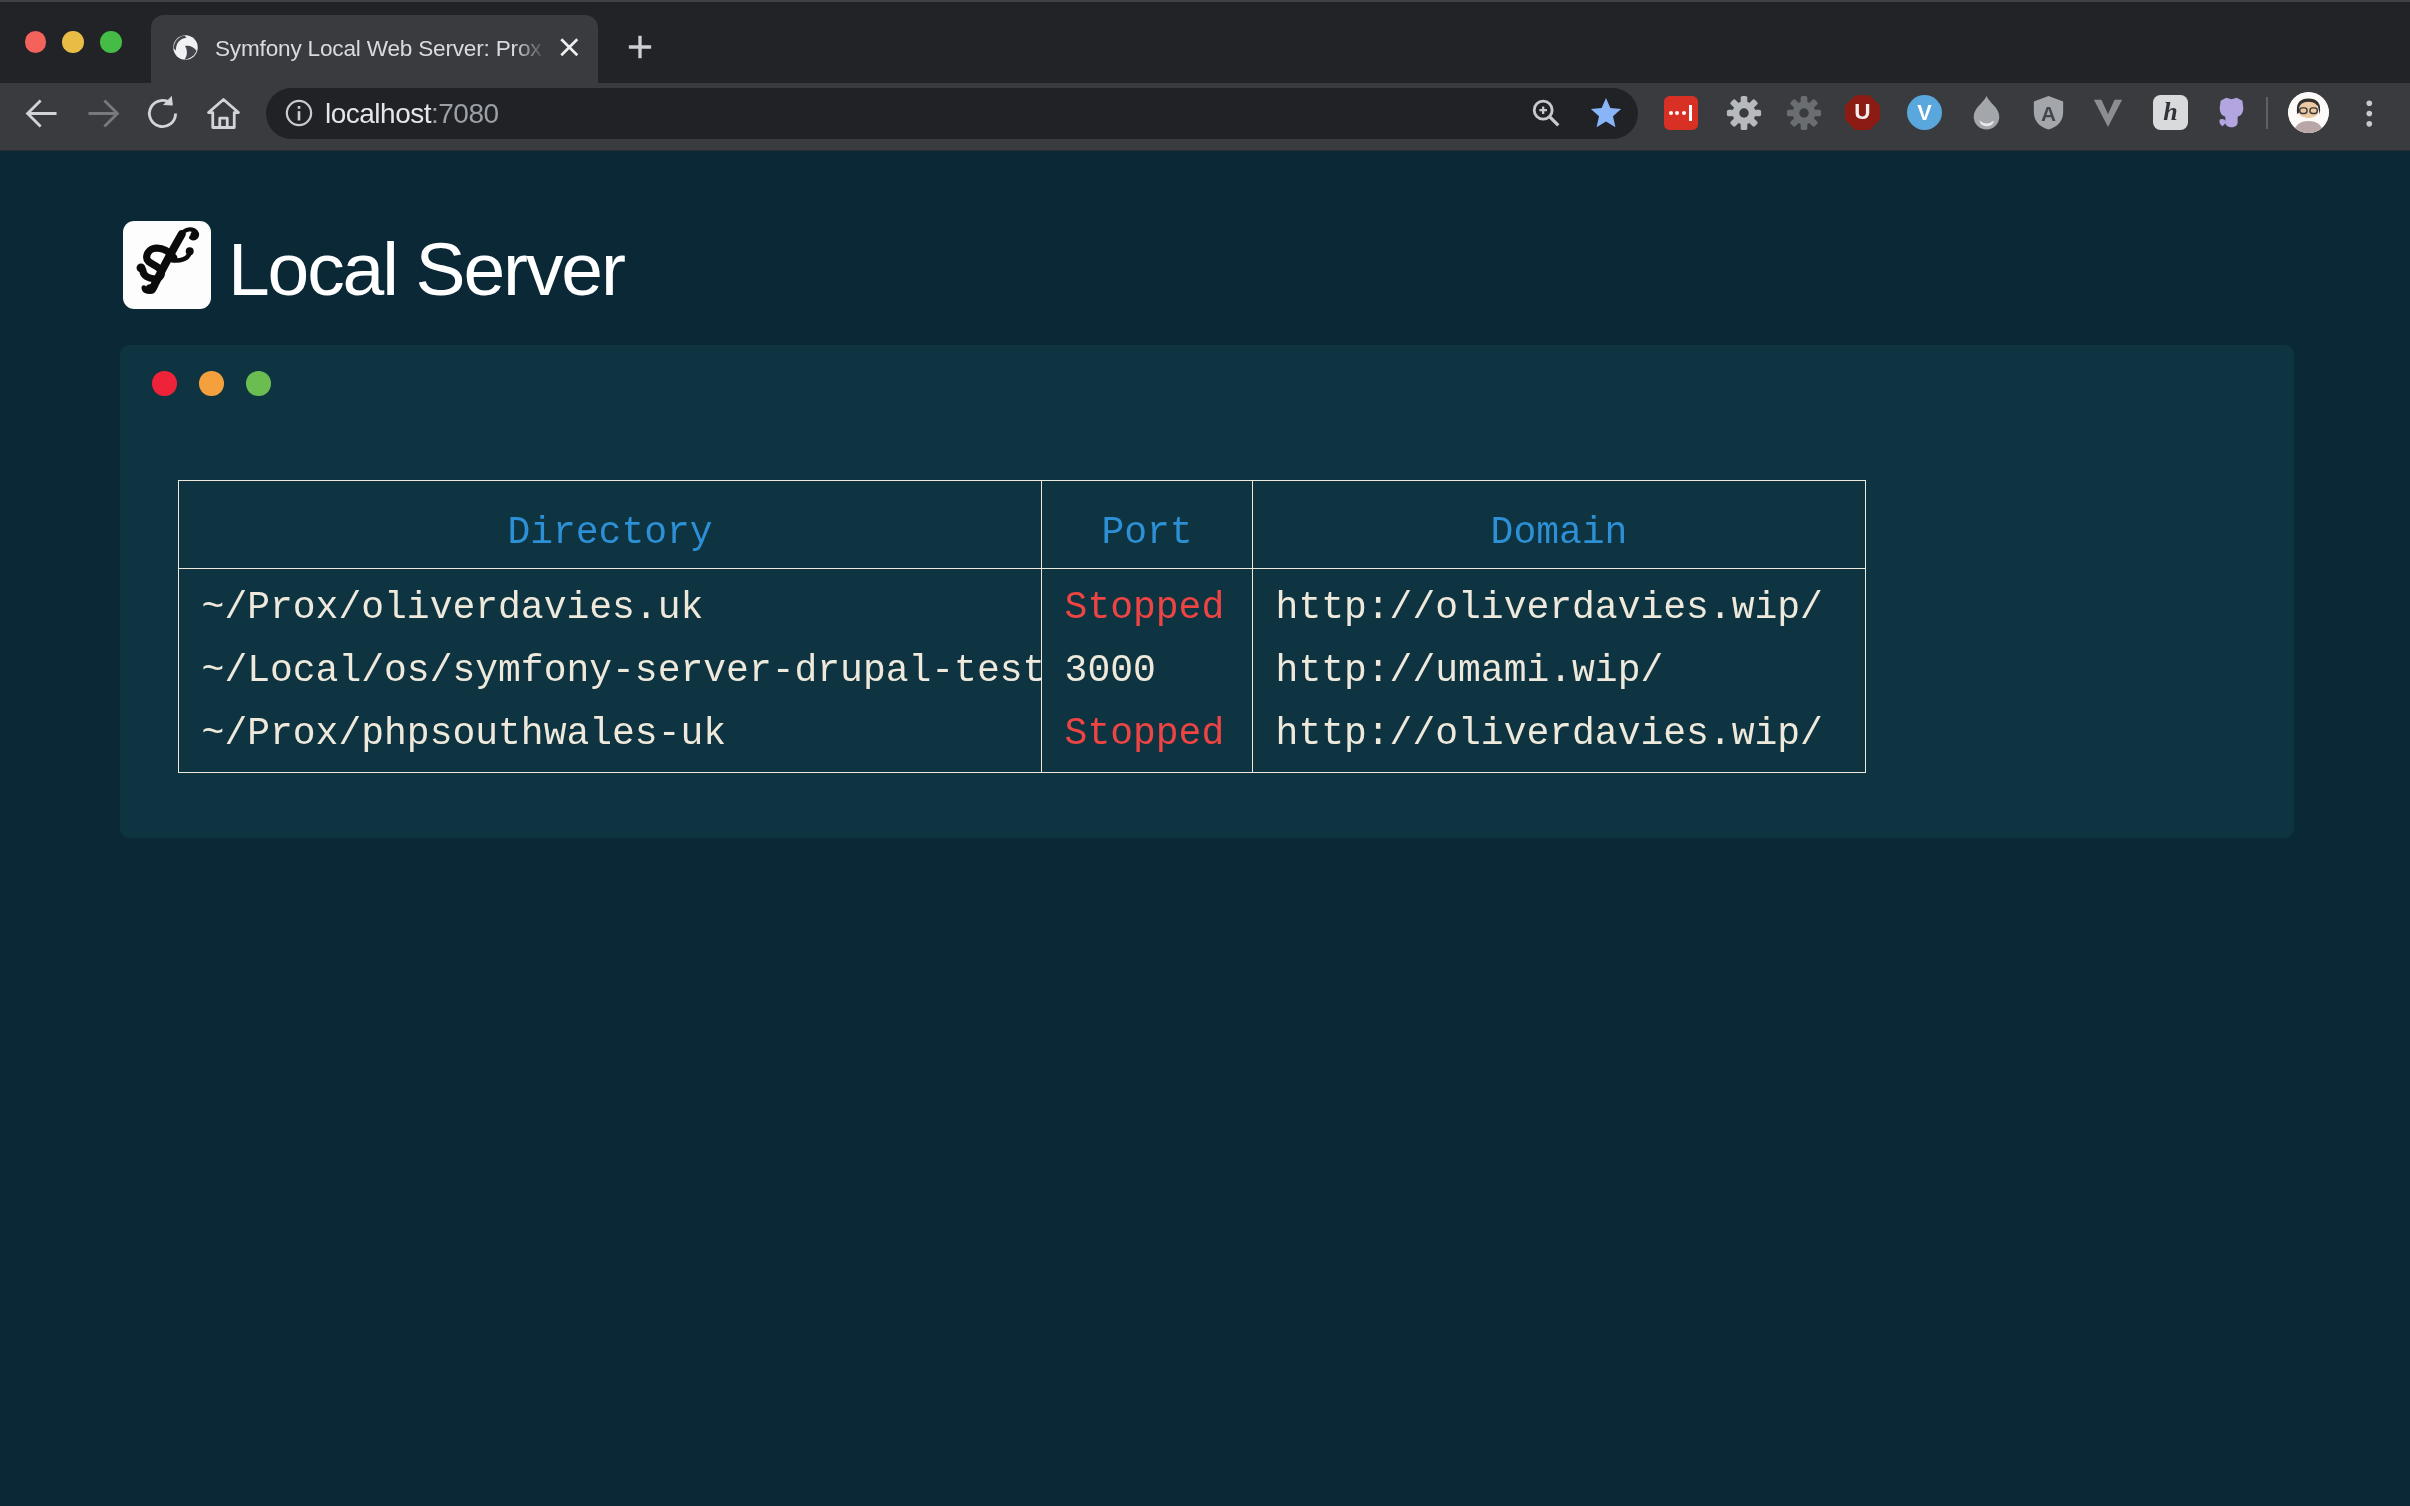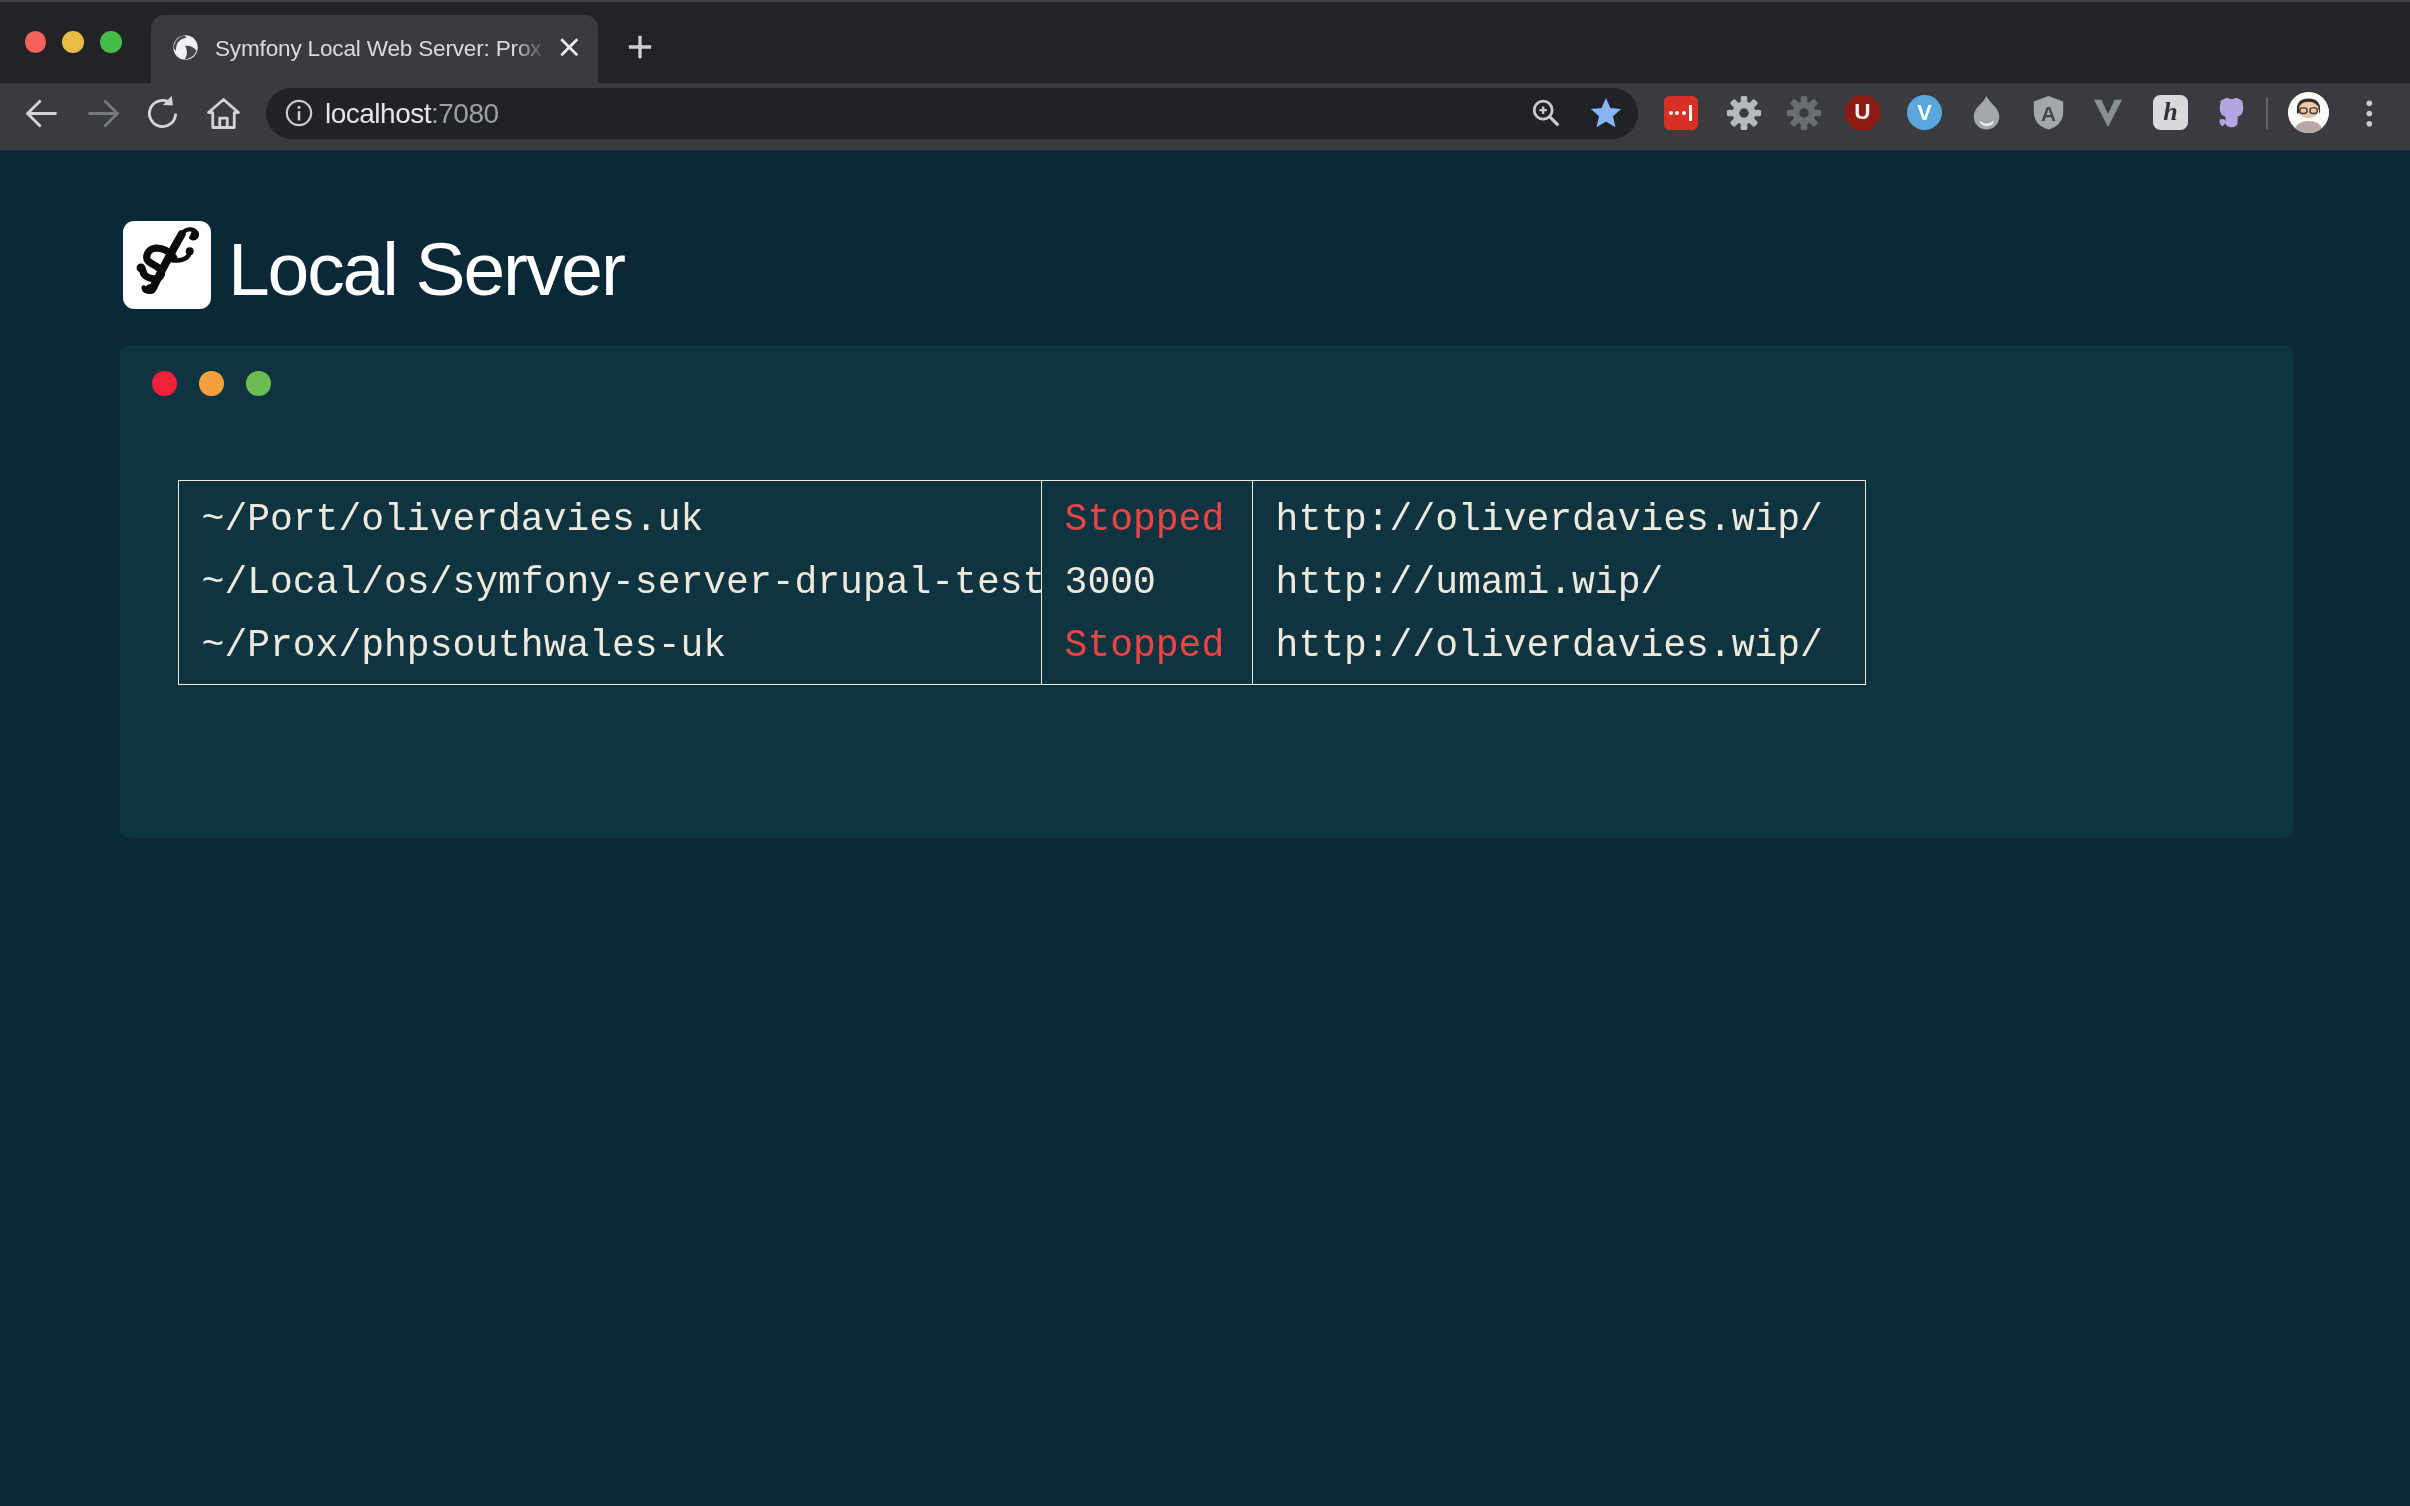--- a/index.html
+++ b/index.html
@@ -204,23 +204,34 @@
       <div class="abs pd" id="pd-r"></div>
       <div class="abs pd" id="pd-y"></div>
       <div class="abs pd" id="pd-g"></div>
       <table id="tbl">
         <colgroup>
           <col style="width:863px">
           <col style="width:211px">
           <col style="width:613px">
         </colgroup>
         <tbody>
+          <tr>
+            <th>
+              <div>Directory</div>
+            </th>
+            <th>
+              <div>Port</div>
+            </th>
+            <th>
+              <div>Domain</div>
+            </th>
+          </tr>
         <tr>
           <td>
-              <div>~/Port/oliverdavies.uk</div>
+              <div>~/Prox/oliverdavies.uk</div>
               <div>~/Local/os/symfony-server-drupal-test</div>
               <div>~/Prox/phpsouthwales-uk</div>
             </td>
           <td>
               <div class="yellow">Stopped</div>
               <div><a>3000</a></div>
               <div class="yellow">Stopped</div>
             </td>
           <td>
               <div><a>http://oliverdavies.wip/</a></div>

